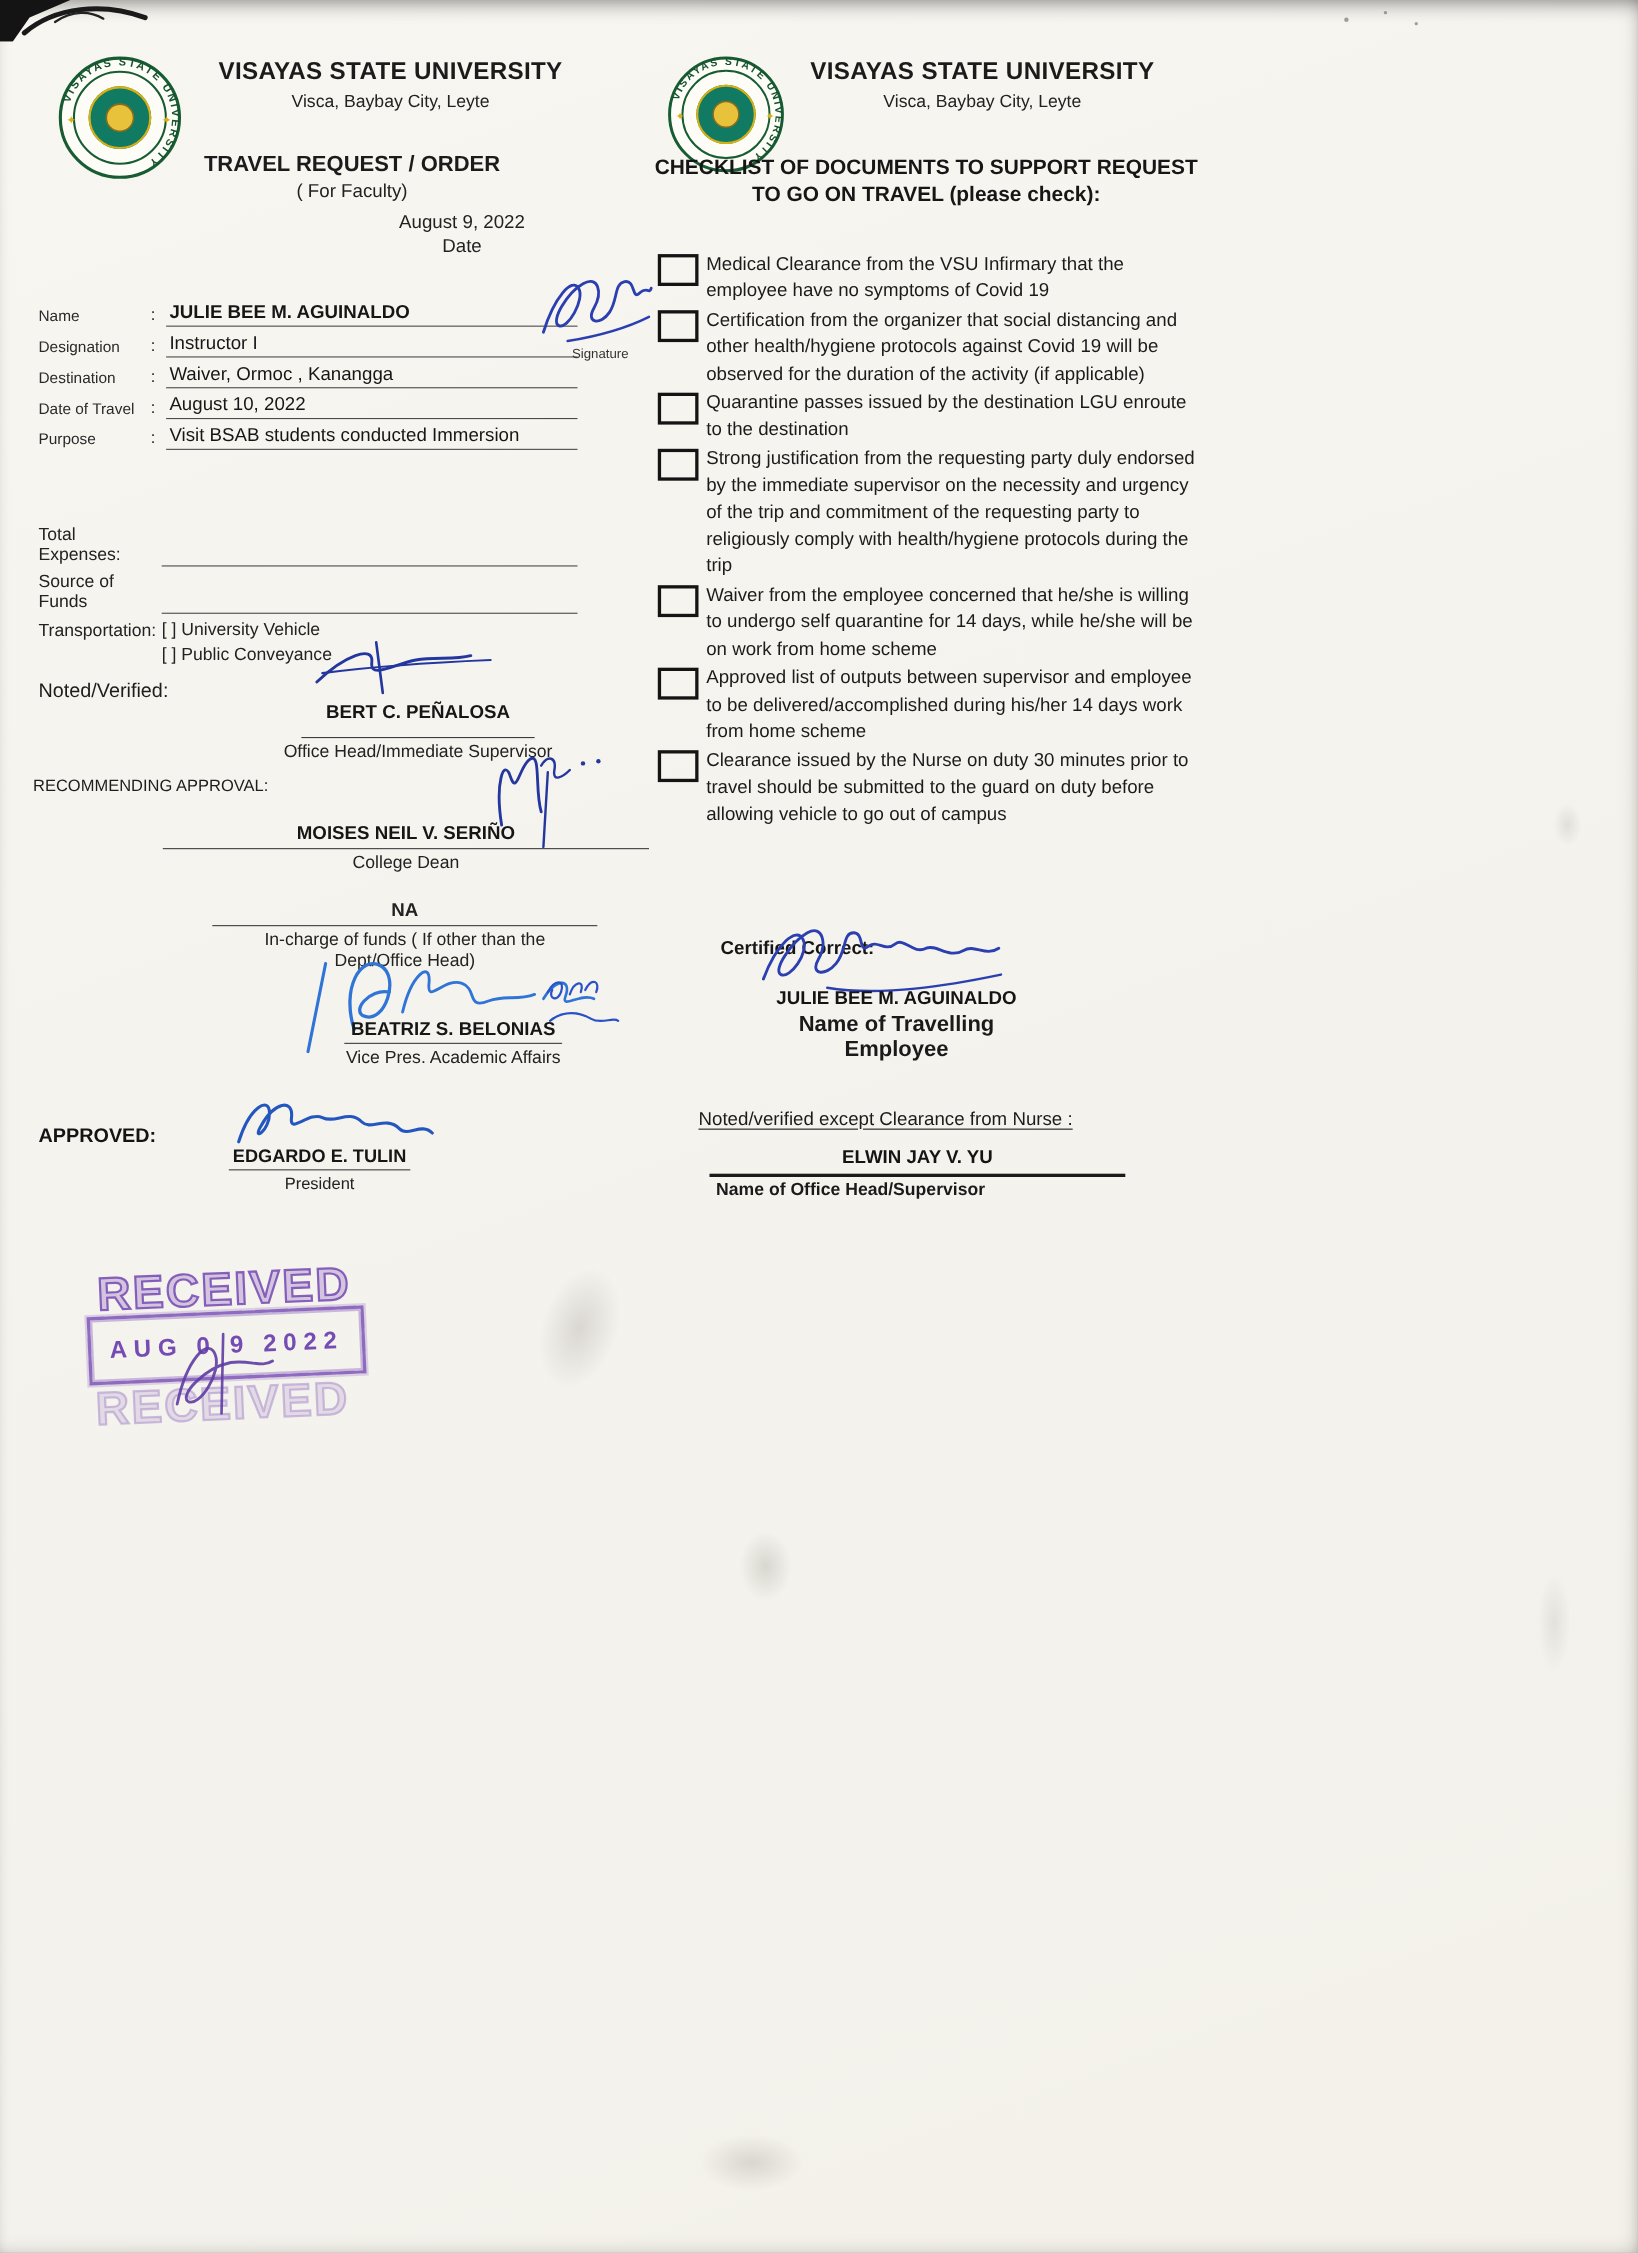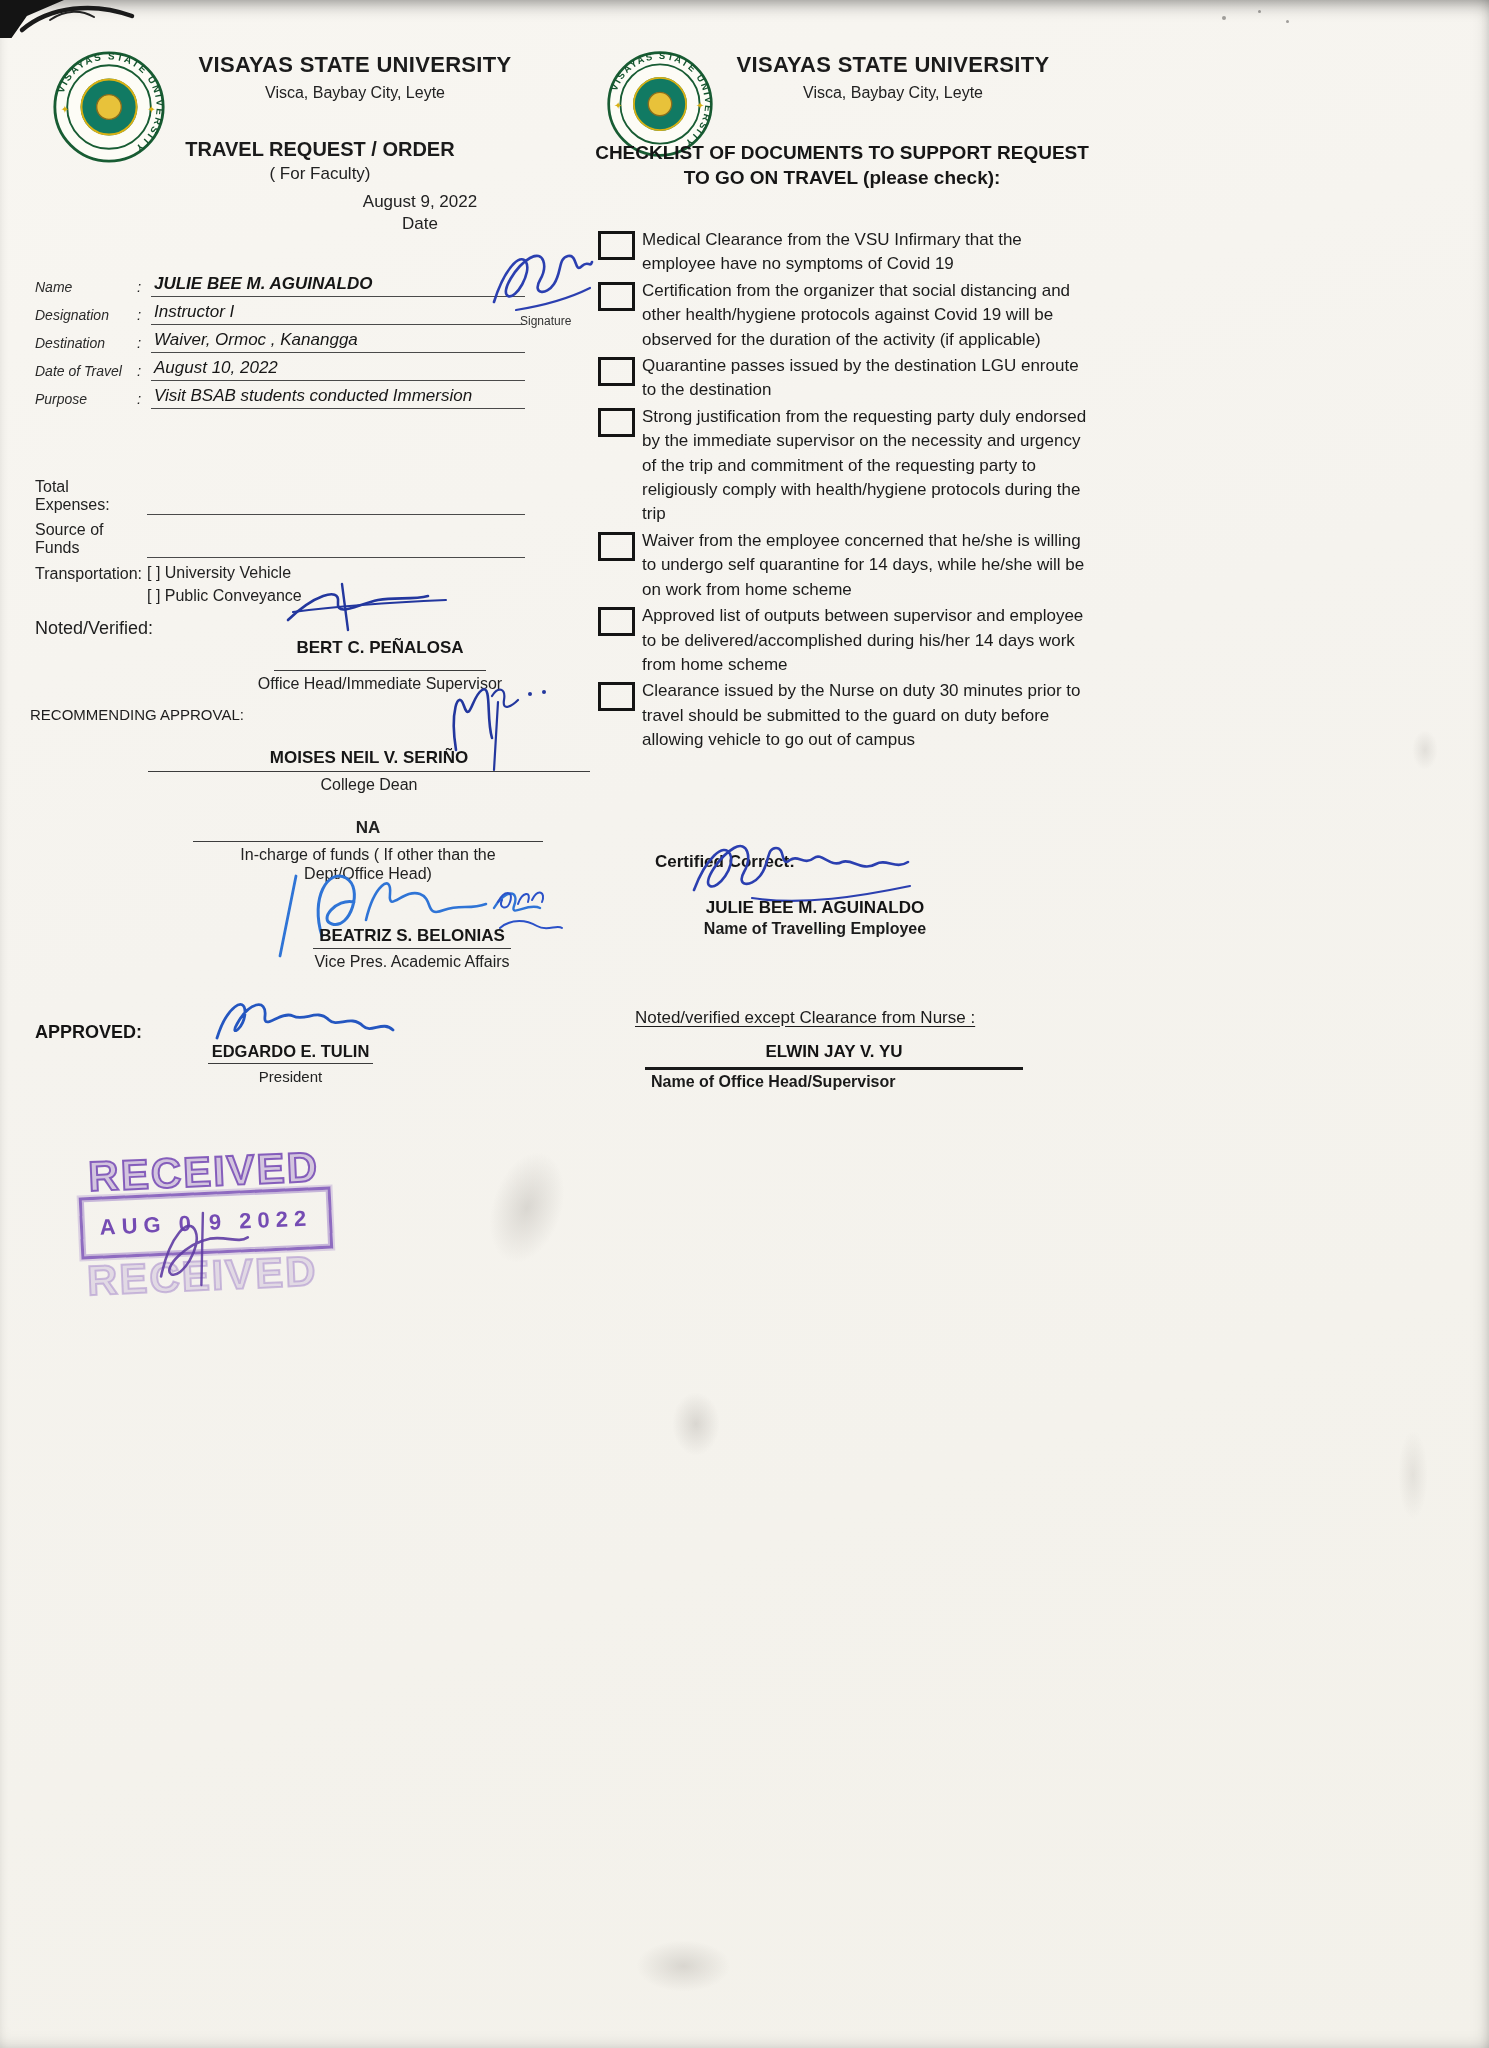--- a/index.html
+++ b/index.html
@@ -13,21 +13,21 @@
   
   .uni-name{font-size:22px;font-weight:bold;color:#1b1b1b;letter-spacing:.3px;}
   .uni-addr{font-size:16px;margin-top:6px;color:#222;}
   .doc-title{font-size:20px;font-weight:bold;color:#1b1b1b;}
   .doc-sub{font-size:17px;margin-top:3px;}
   .date-val{font-size:17px;}
   .date-lbl{font-size:17px;margin-top:2px;}
   .right-title{font-size:19px;font-weight:bold;line-height:1.32;color:#161616;}
 
   
-  .frow{display:flex;align-items:flex-end;margin-bottom:5px;min-height:23px;font-style:italic;}
+  .frow{display:flex;align-items:flex-end;margin-bottom:5px;min-height:23px;}
   .flabel{width:102px;font-size:14px;color:#2a2a2a;padding-bottom:2px;}
   .fcolon{width:14px;font-size:15px;padding-bottom:2px;}
   .fvalue{flex:1;font-size:17px;color:#161616;border-bottom:1.6px solid #4a4a4a;padding:0 0 2px 3px;min-height:20px;}
   .frow-name .fvalue{font-weight:bold;}
   .sig-caption{font-size:12px;color:#333;}
 
   .erow{display:flex;align-items:flex-end;margin-bottom:6px;min-height:22px;}
   .elabel{width:112px;font-size:16px;color:#222;padding-bottom:1px;}
   .eline{flex:1;border-bottom:1.6px solid #4a4a4a;height:20px;}
   .eopt{font-size:16px;color:#222;margin-bottom:5px;}
@@ -288,21 +288,21 @@
     </div>
   </div>
 
   <div class="abs cert-label" style="left:655px;top:852px;">Certified Correct:</div>
   <svg class="abs sig" style="left:682px;top:832px;" width="238" height="86">
     <path d="M12 58 C 24 26 42 10 48 22 C 54 34 36 58 28 54 C 20 50 38 24 52 16 C 66 8 70 26 62 40 C 54 54 68 56 78 44 C 88 32 84 16 94 16 C 104 16 98 36 108 28 C 116 22 122 34 132 26 C 140 20 148 36 160 30 C 170 26 180 40 194 32 C 204 26 214 38 226 30" stroke="#2b3fb0" stroke-width="2.6" fill="none" stroke-linecap="round"></path>
     <path d="M70 66 C 120 74 180 64 228 54" stroke="#2b3fb0" stroke-width="2.2" fill="none" stroke-linecap="round"></path>
   </svg>
   <div class="abs center" style="left:690px;top:898px;width:250px;">
     <div style="font-size:17px;font-weight:bold;color:#141414;">JULIE BEE M. AGUINALDO</div>
-    <div style="font-size:16px;font-weight:bold;margin-top:2px;color:#1a1a1a;">Name of Travelling Employee</div>
+    <div style="font-size:20px;font-weight:bold;margin-top:2px;color:#1a1a1a;">Name of Travelling Employee</div>
   </div>
 
   <div class="abs noted-except" style="left:635px;top:1008px;width:420px;">Noted/verified except Clearance from Nurse :</div>
   <div class="abs" style="left:645px;top:1042px;width:378px;">
     <span class="elwin-name">ELWIN JAY V. YU</span>
     <div class="elwin-cap">Name of Office Head/Supervisor</div>
   </div>
 
   <div class="abs smudge" style="left:492px;top:1150px;width:70px;height:115px;transform:rotate(18deg);"></div>
   <div class="abs smudge" style="left:672px;top:1392px;width:48px;height:64px;"></div>

